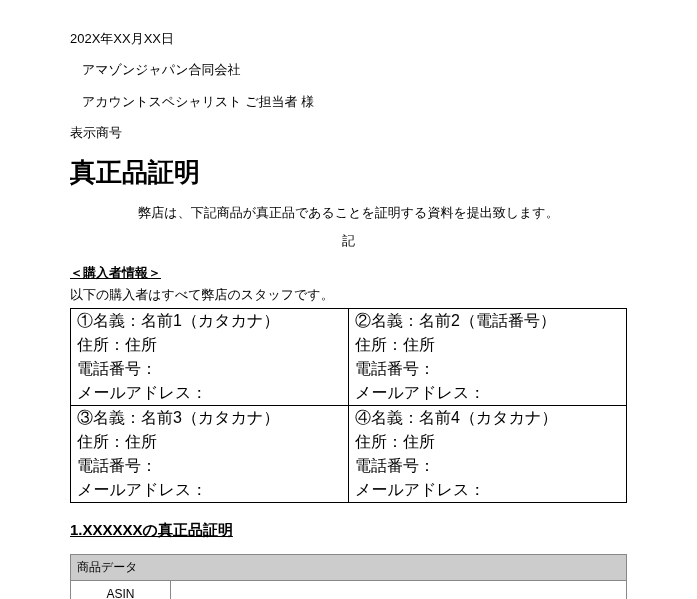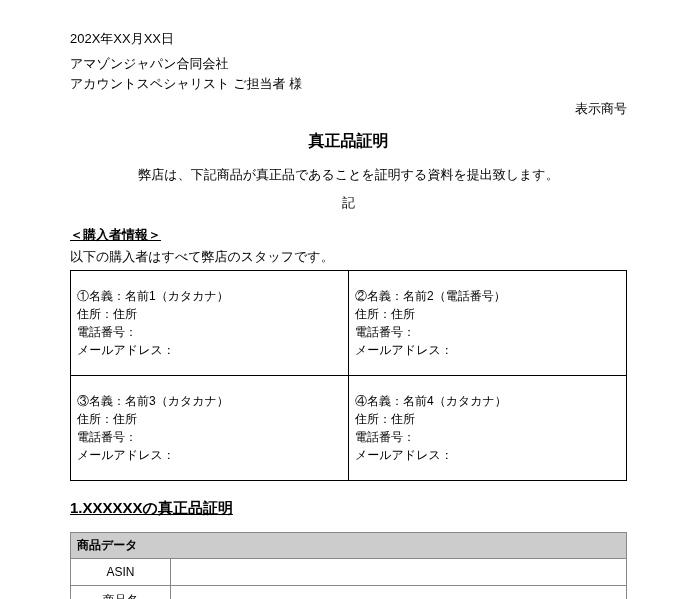--- a/index.html
+++ b/index.html
@@ -6,32 +6,32 @@
   body {
     margin: 0;
     padding: 30px 70px;
     font-family: "Hiragino Kaku Gothic ProN", "Meiryo", sans-serif;
     font-size: 13px;
     color: #000;
     background: #fff;
     width: 697px;
   }
   .date { margin-bottom: 6px; }
-  .addr-line { margin: 0; line-height: 1.5; }
-  .right-block { text-align: right; margin-top: 6px; line-height: 1.5; }
-  h1.title { text-align: center; font-size: 16px; font-weight: bold; margin: 12px 0 14px; font-family: Liberation Serif, serif; }
+  .addr-line { margin: 12px; line-height: 1.5; }
+  .right-block { text-align: left; margin-top: 6px; line-height: 1.5; }
+  h1.title { font-size: 26px; font-weight: bold; margin: 12px 0 14px; font-family: Liberation Serif, serif; }
   .intro { text-align: center; margin: 12px 0 10px; }
   .ki { text-align: center; margin: 0 0 14px; }
   .sec-head { font-weight: bold; text-decoration: underline; margin: 0 0 4px; }
   .sec-note { margin: 0 0 4px; }
   table.buyers { width: 100%; border-collapse: collapse; border: 1px solid #000; margin-bottom: 18px; }
-  table.buyers td { border: 1px solid #000; width: 50%; padding: 16px 6px; vertical-align: top; font-size: 12px; line-height: 1.5; }
+  table.buyers td { border: 1px solid #000; width: 50%; padding: 0 6px; vertical-align: top; font-size: 16px; line-height: 1.5; }
   h2.proof-head { font-size: 15px; font-weight: bold; text-decoration: underline; margin: 8px 0 14px; }
   table.product { width: 100%; border-collapse: collapse; border: 1px solid #888; }
-  table.product th.band { background: #ccc; text-align: left; padding: 4px 6px; font-size: 12px; font-weight: bold; border: 1px solid #888; }
+  table.product th.band { background: #ccc; text-align: left; padding: 4px 6px; font-size: 12px; font-weight: normal; border: 1px solid #888; }
   table.product td { border: 1px solid #888; padding: 6px 4px; font-size: 12px; }
   table.product td.k { width: 100px; text-align: center; }
 </style>
 </head>
 <body>
 
 <div class="date">202X年XX月XX日</div>
 
 <p class="addr-line">アマゾンジャパン合同会社</p>
 <p class="addr-line">アカウントスペシャリスト ご担当者 様</p>

